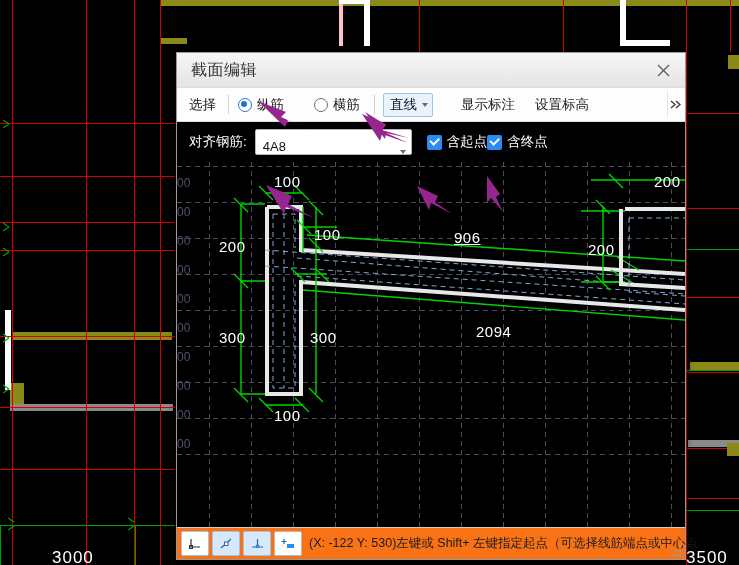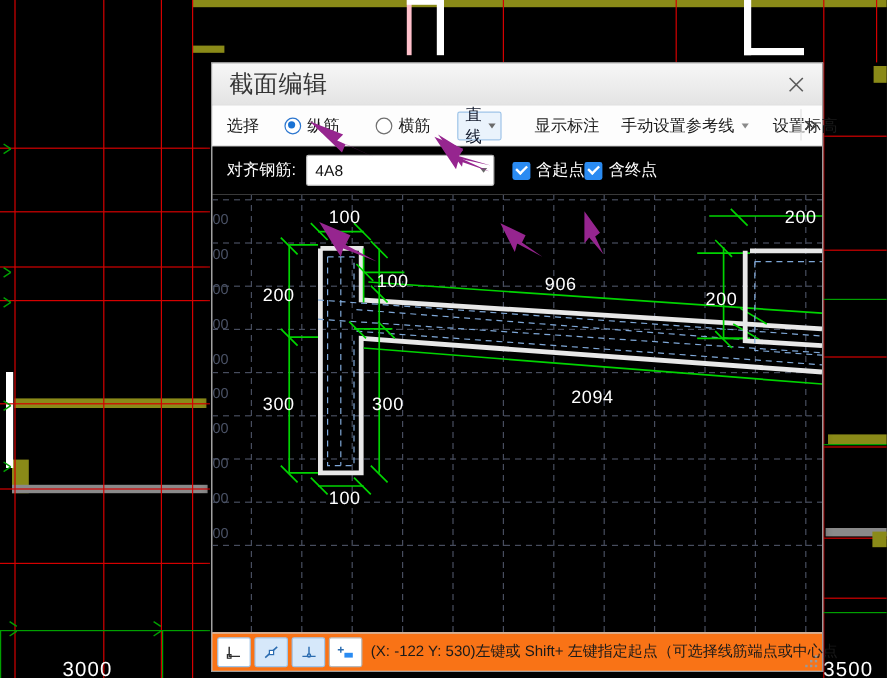--- a/index.html
+++ b/index.html
@@ -26,21 +26,21 @@
     background:#f0f0f0;border:1px solid #9a9a9a;
     box-shadow:0 2px 7px rgba(0,0,0,.45);
     display:flex;flex-direction:column;
   }
   #titlebar{
     height:34px;flex:0 0 34px;
     background:linear-gradient(to bottom,#f6f6f6 0%,#ededed 52%,#e4e4e4 100%);
     border-bottom:1px solid #dcdcdc;
     display:flex;align-items:center;position:relative;
   }
-  #title-text{font-size:20px;color:#333;margin-left:14px;letter-spacing:.5px;}
+  #title-text{font-size:16px;color:#333;margin-left:14px;letter-spacing:.5px;}
   #close-btn{
     position:absolute;right:6px;top:4px;width:32px;height:26px;
     display:flex;align-items:center;justify-content:center;
     color:#555;font-size:19px;line-height:1;cursor:pointer;
   }
 
   .tb-row{
     background:#fdfdfd;border-bottom:1px solid #dedede;
     display:flex;align-items:center;position:relative;
   }
@@ -71,21 +71,21 @@
   }
 
   
   #rebar-bar{
     flex:0 0 40px;height:40px;background:#000;
     display:flex;align-items:center;padding-left:12px;position:relative;z-index:4;
   }
   #rebar-label{color:#fff;font-size:13.5px;margin-right:8px;white-space:nowrap;}
   #rebar-combo{
     width:143px;height:24px;background:#fff;border:1px solid #b5b5b5;border-radius:2px;
-    display:flex;align-items:center;justify-content:space-between;padding:0 5px 0 7px;cursor:text;
+    display:flex;align-items:flex-end;justify-content:space-between;padding:0 5px 0 7px;cursor:text;
   }
   #rebar-combo .val{font-size:13px;color:#111;}
   .chk{display:flex;align-items:center;margin-left:15px;cursor:pointer;}
   .chk .box{
     width:15px;height:15px;background:#2a8bf2;border-radius:2px;margin-right:5px;
     display:flex;align-items:center;justify-content:center;flex:0 0 15px;
   }
   .chk .box:after{content:"";width:7px;height:3.5px;border-left:2px solid #fff;border-bottom:2px solid #fff;transform:rotate(-45deg) translate(1px,-1px);}
   .chk .txt{color:#fff;font-size:13.5px;white-space:nowrap;}
 
@@ -224,24 +224,20 @@
     <div class="radio" style="margin-left:22px;">
       <span class="dot"></span>
       <span>横筋</span>
     </div>
     <div class="tb-sep" style="margin-left:10px;"></div>
     <div class="combo-btn">
       <span class="lbl">直线</span>
       <span class="caret"></span>
     </div>
     <div class="tb-item" style="margin-left:18px;">显示标注</div>
-    <div class="tb-item" style="margin-left:4px;">
-      <span>手动设置参考线</span>
-      <span class="caret-plain"></span>
-    </div>
     <div class="tb-item" style="margin-left:6px;">设置标高</div>
     <div id="overflow-btn">
       <svg width="12" height="9" viewBox="0 0 12 9">
         <path d="M1 1 L5 4.5 L1 8" stroke="#3b3b3b" stroke-width="1.3" fill="none"></path>
         <path d="M6 1 L10 4.5 L6 8" stroke="#3b3b3b" stroke-width="1.3" fill="none"></path>
       </svg>
     </div>
   </div>
 
 
@@ -358,21 +354,21 @@
       </g>
     </svg>
 
     <div id="dim-labels">
         <div class="dim-txt" style="left: 97px; top: 11px;">100</div>
         <div class="dim-txt" style="left: 42px; top: 76px;">200</div>
         <div class="dim-txt" style="left: 137px; top: 64px;">100</div>
         <div class="dim-txt" style="left: 42px; top: 167px;">300</div>
         <div class="dim-txt" style="left: 133px; top: 167px;">300</div>
         <div class="dim-txt" style="left: 97px; top: 245px;">100</div>
-        <div class="dim-txt" style="left: 277px; top: 67px;">906</div>
+        <div class="dim-txt" style="left: 277px; top: 67px; text-decoration: underline;">906</div>
         <div class="dim-txt" style="left: 299px; top: 161px;">2094</div>
         <div class="dim-txt" style="left: 411px; top: 79px;">200</div>
         <div class="dim-txt" style="left: 477px; top: 11px;">200</div>
       </div>
   </div>
 
   <div id="statusbar">
     <div class="sb-btn">
       <svg width="15" height="13" viewBox="0 0 15 13">
         <path d="M3 2 L3 10 L12 10" stroke="#2f2f2f" stroke-width="1.2" fill="none"></path>

